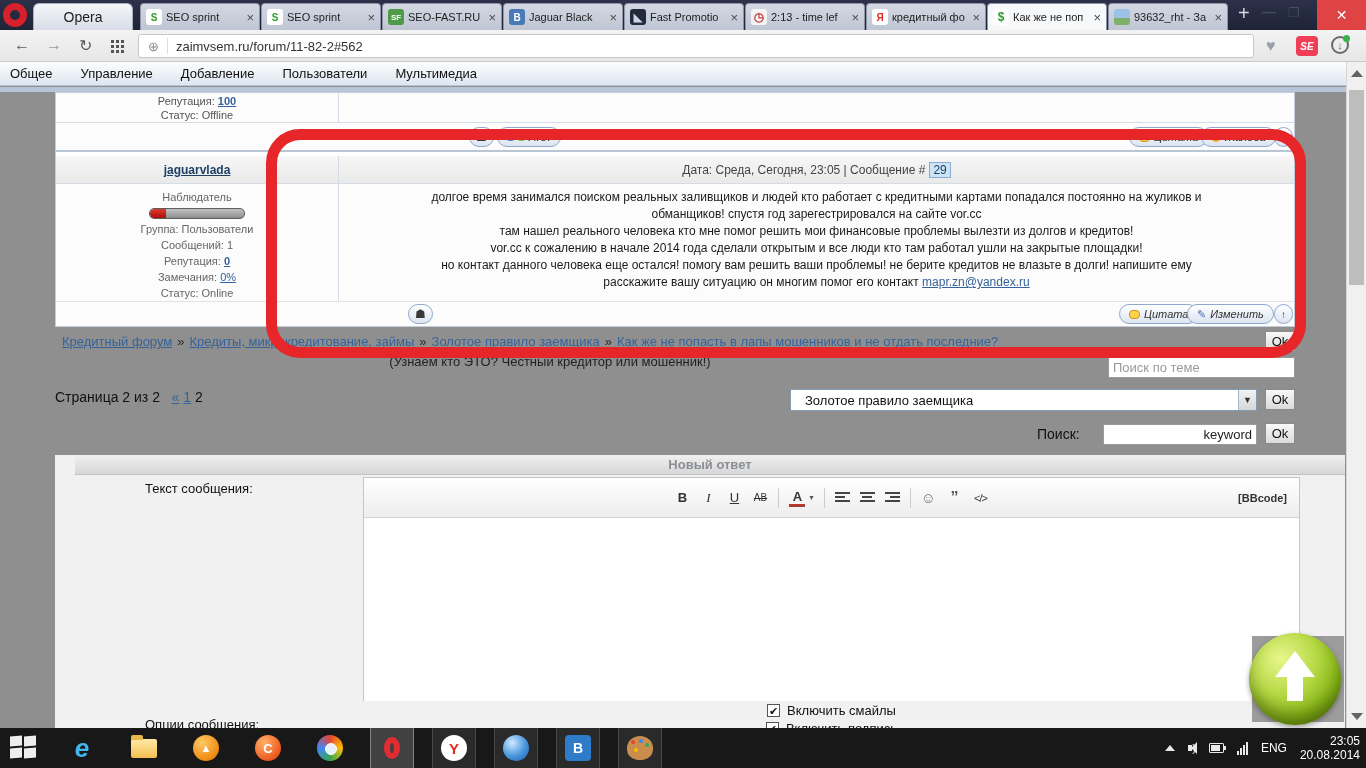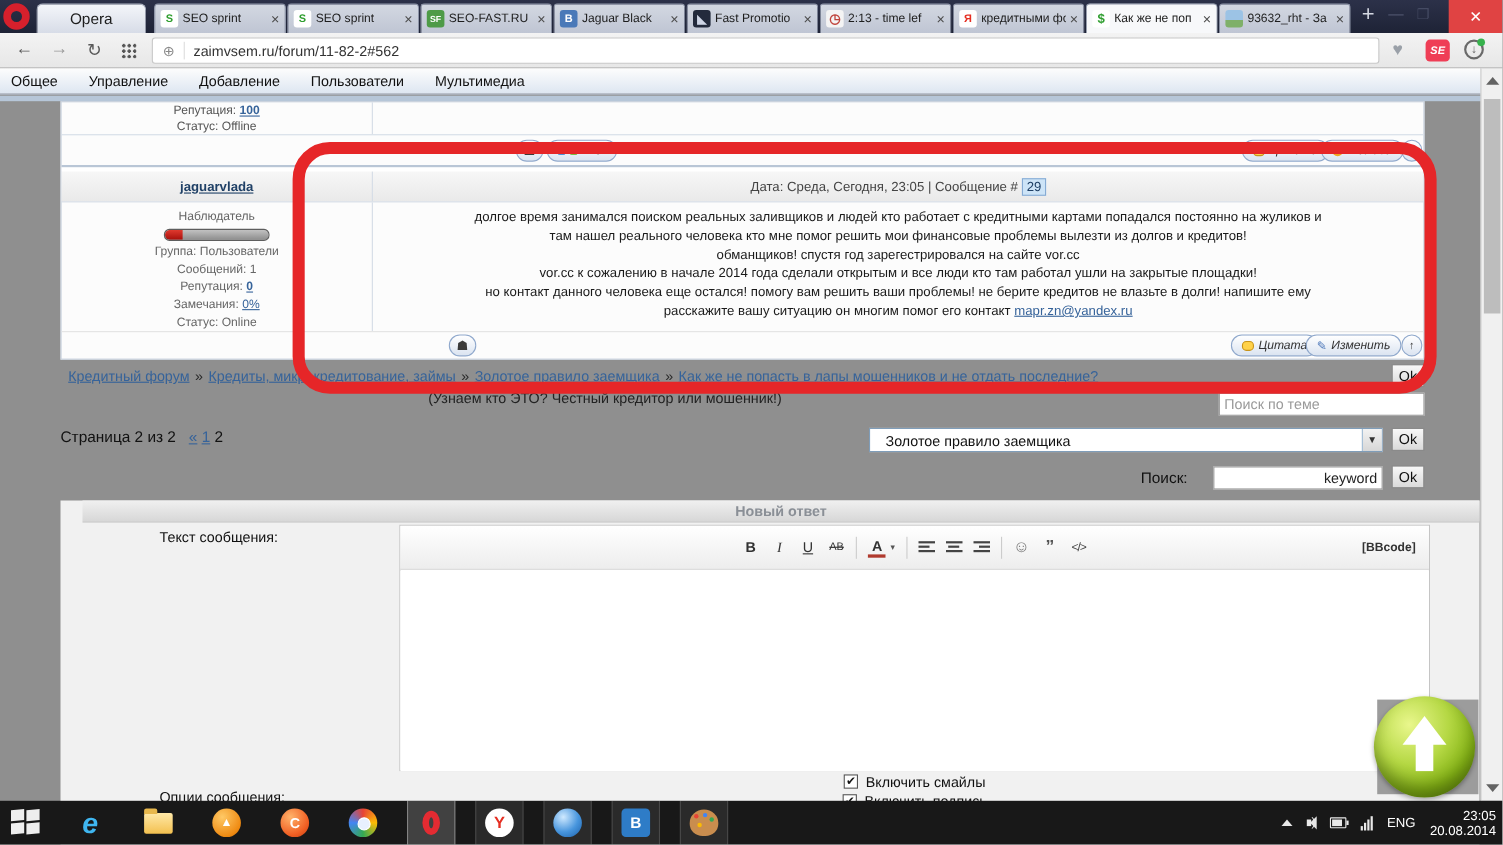--- a/index.html
+++ b/index.html
@@ -256,21 +256,21 @@
           <span class="t">Fast Promotio</span>
           <span class="x">×</span>
         </div>
         <div class="tab">
           <span class="fav f6">◷</span>
           <span class="t">2:13 - time lef</span>
           <span class="x">×</span>
         </div>
         <div class="tab">
           <span class="fav f7">Я</span>
-          <span class="t">кредитными фо</span>
+          <span class="t">кредитный фо</span>
           <span class="x">×</span>
         </div>
         <div class="tab active">
           <span class="fav f8">$</span>
           <span class="t">Как же не поп</span>
           <span class="x">×</span>
         </div>
         <div class="tab">
           <span class="fav f9"></span>
           <span class="t">93632_rht - За</span>
@@ -368,22 +368,22 @@
           <a class="lnk b">0</a>
         </div>
         <div>
           <span>Замечания:</span>
           <a class="lnk">0%</a>
         </div>
         <div>Статус: Online</div>
       </div>
       <div class="ptext">
         <div>долгое время занимался поиском реальных заливщиков и людей кто работает с кредитными картами попадался постоянно на жуликов и</div>
+        <div>обманщиков! спустя год зарегестрировался на сайте vor.cc</div>
         <div>там нашел реального человека кто мне помог решить мои финансовые проблемы вылезти из долгов и кредитов!</div>
-        <div>обманщиков! спустя год зарегестрировался на сайте vor.cc</div>
         <div>vor.cc к сожалению в начале 2014 года сделали открытым и все люди кто там работал ушли на закрытые площадки!</div>
         <div>но контакт данного человека еще остался! помогу вам решить ваши проблемы! не берите кредитов не влазьте в долги! напишите ему</div>
         <div>
           <span>расскажите вашу ситуацию он многим помог его контакт</span>
           <a class="lnk">mapr.zn@yandex.ru</a>
         </div>
       </div>
     </div>
     <div class="pfoot">
       <div class="ucbtn sq" style="left:352px;top:2px">

